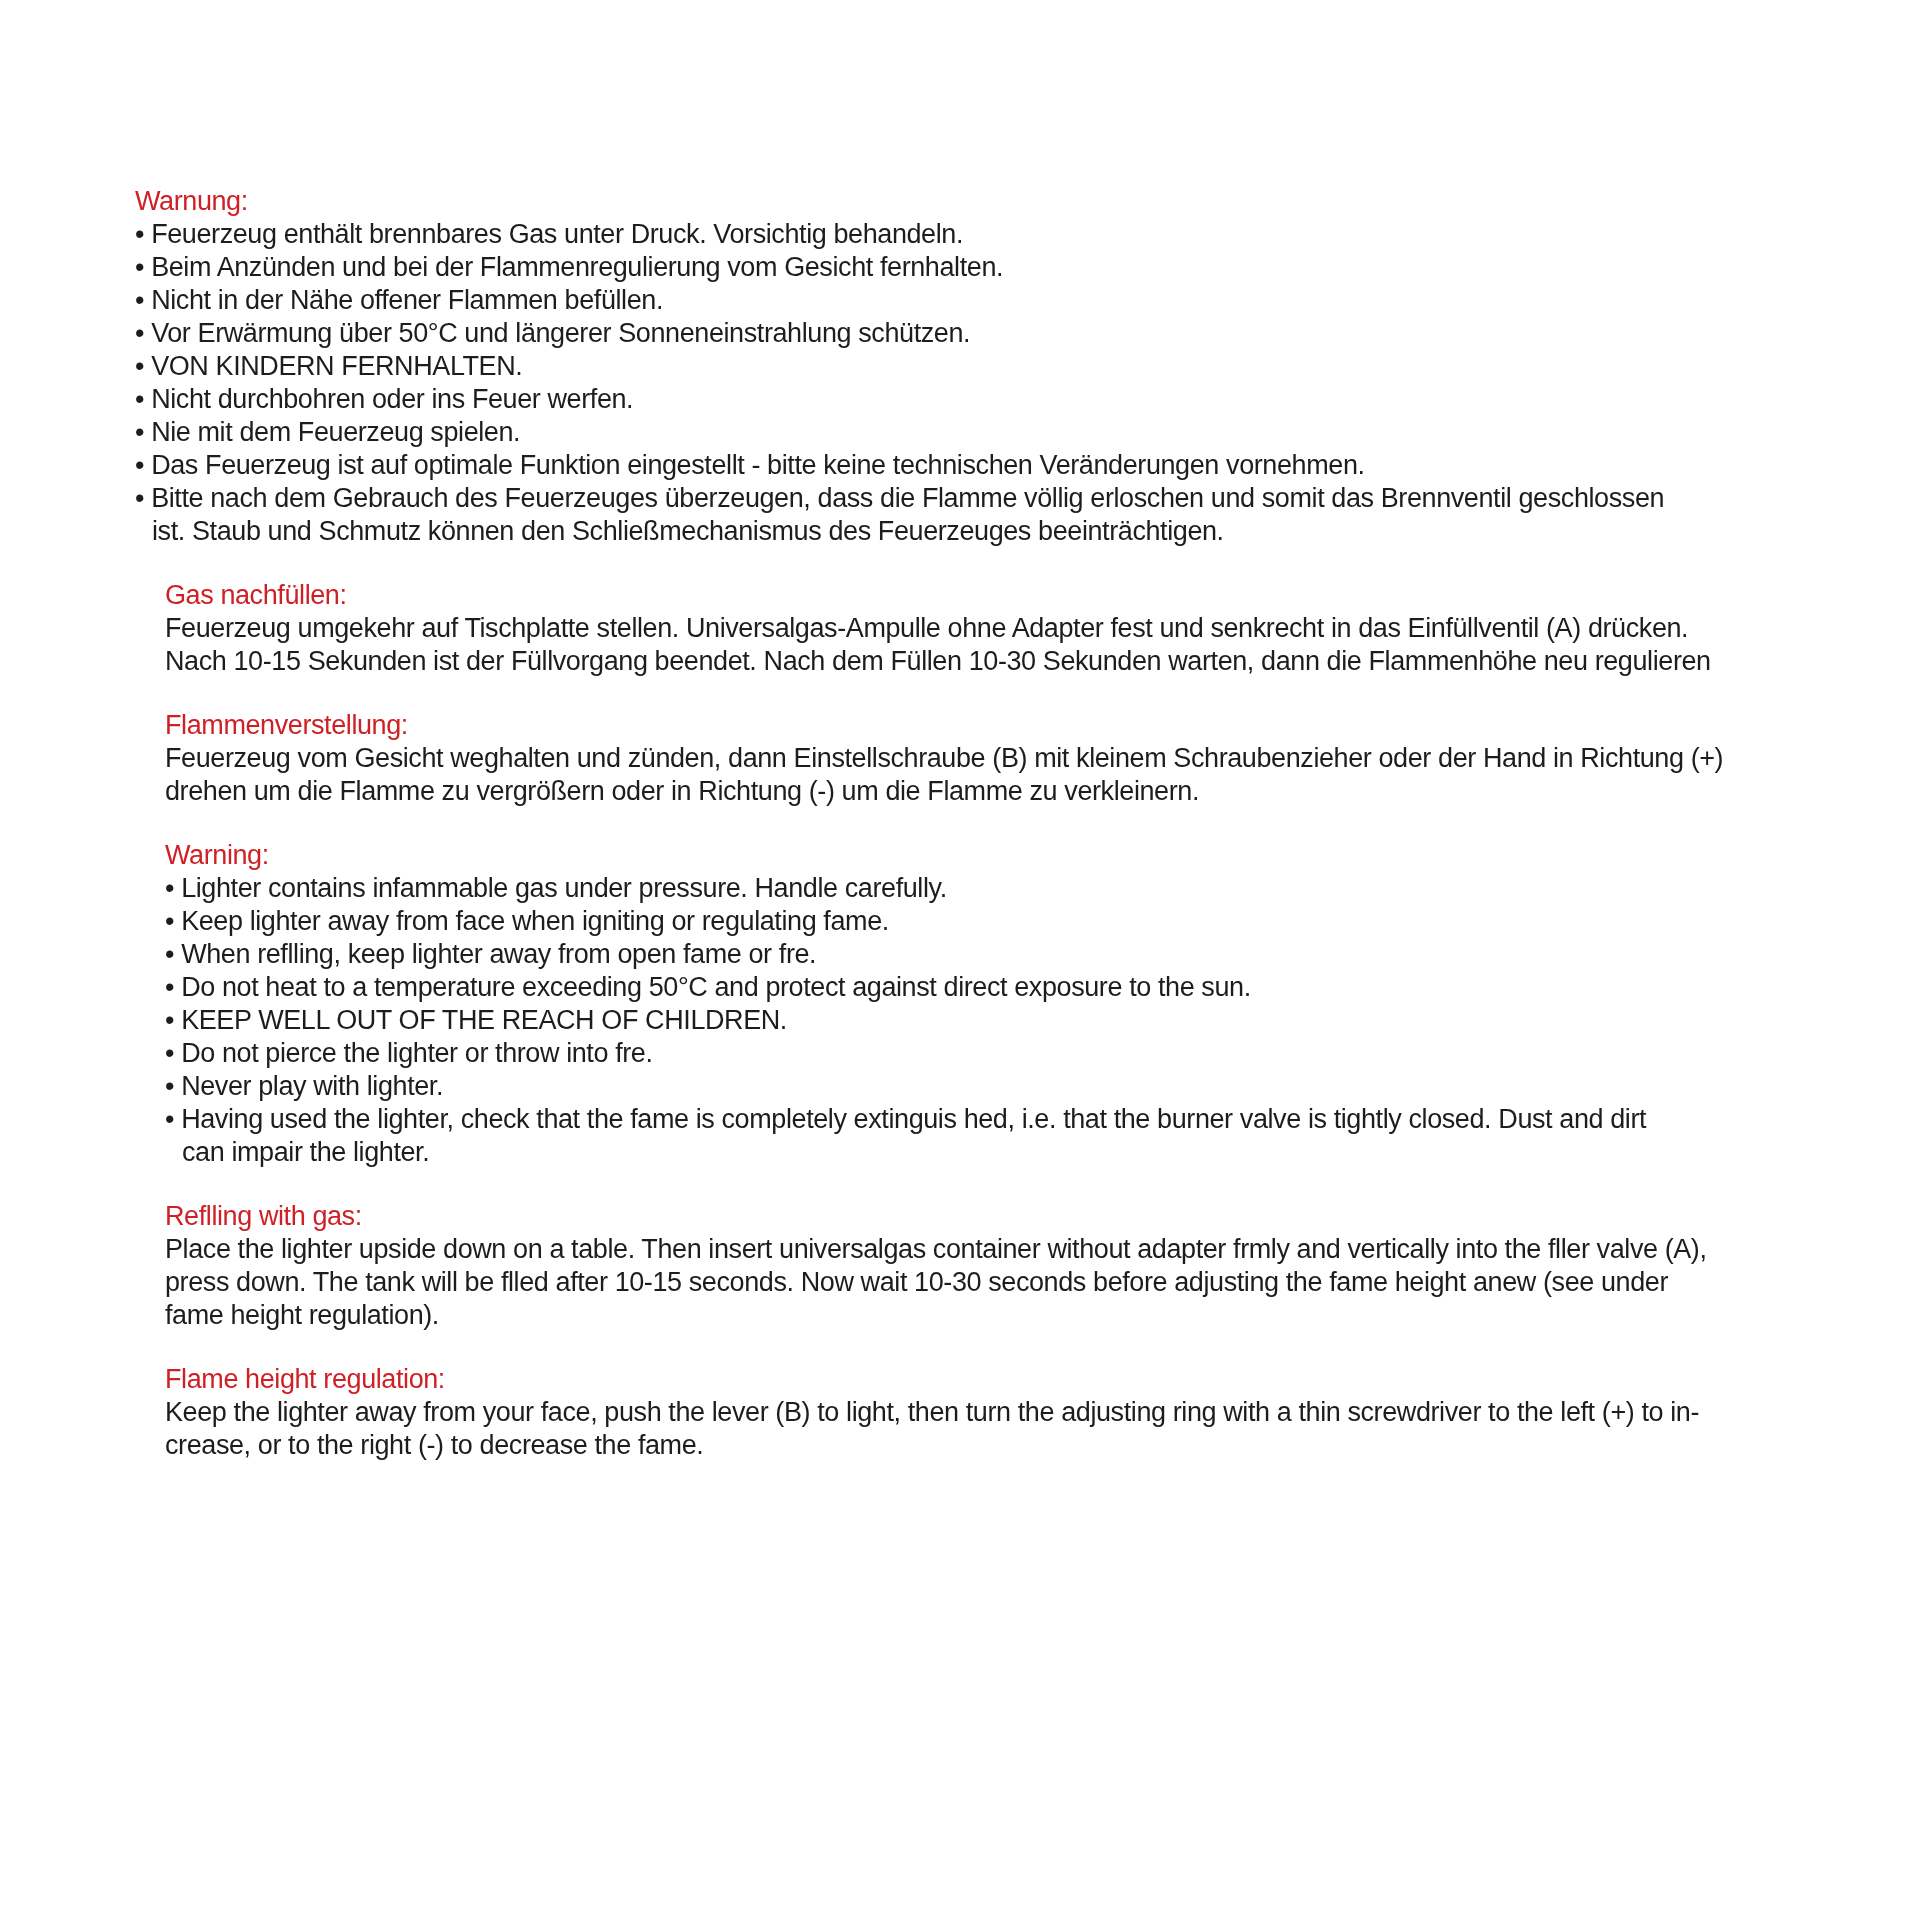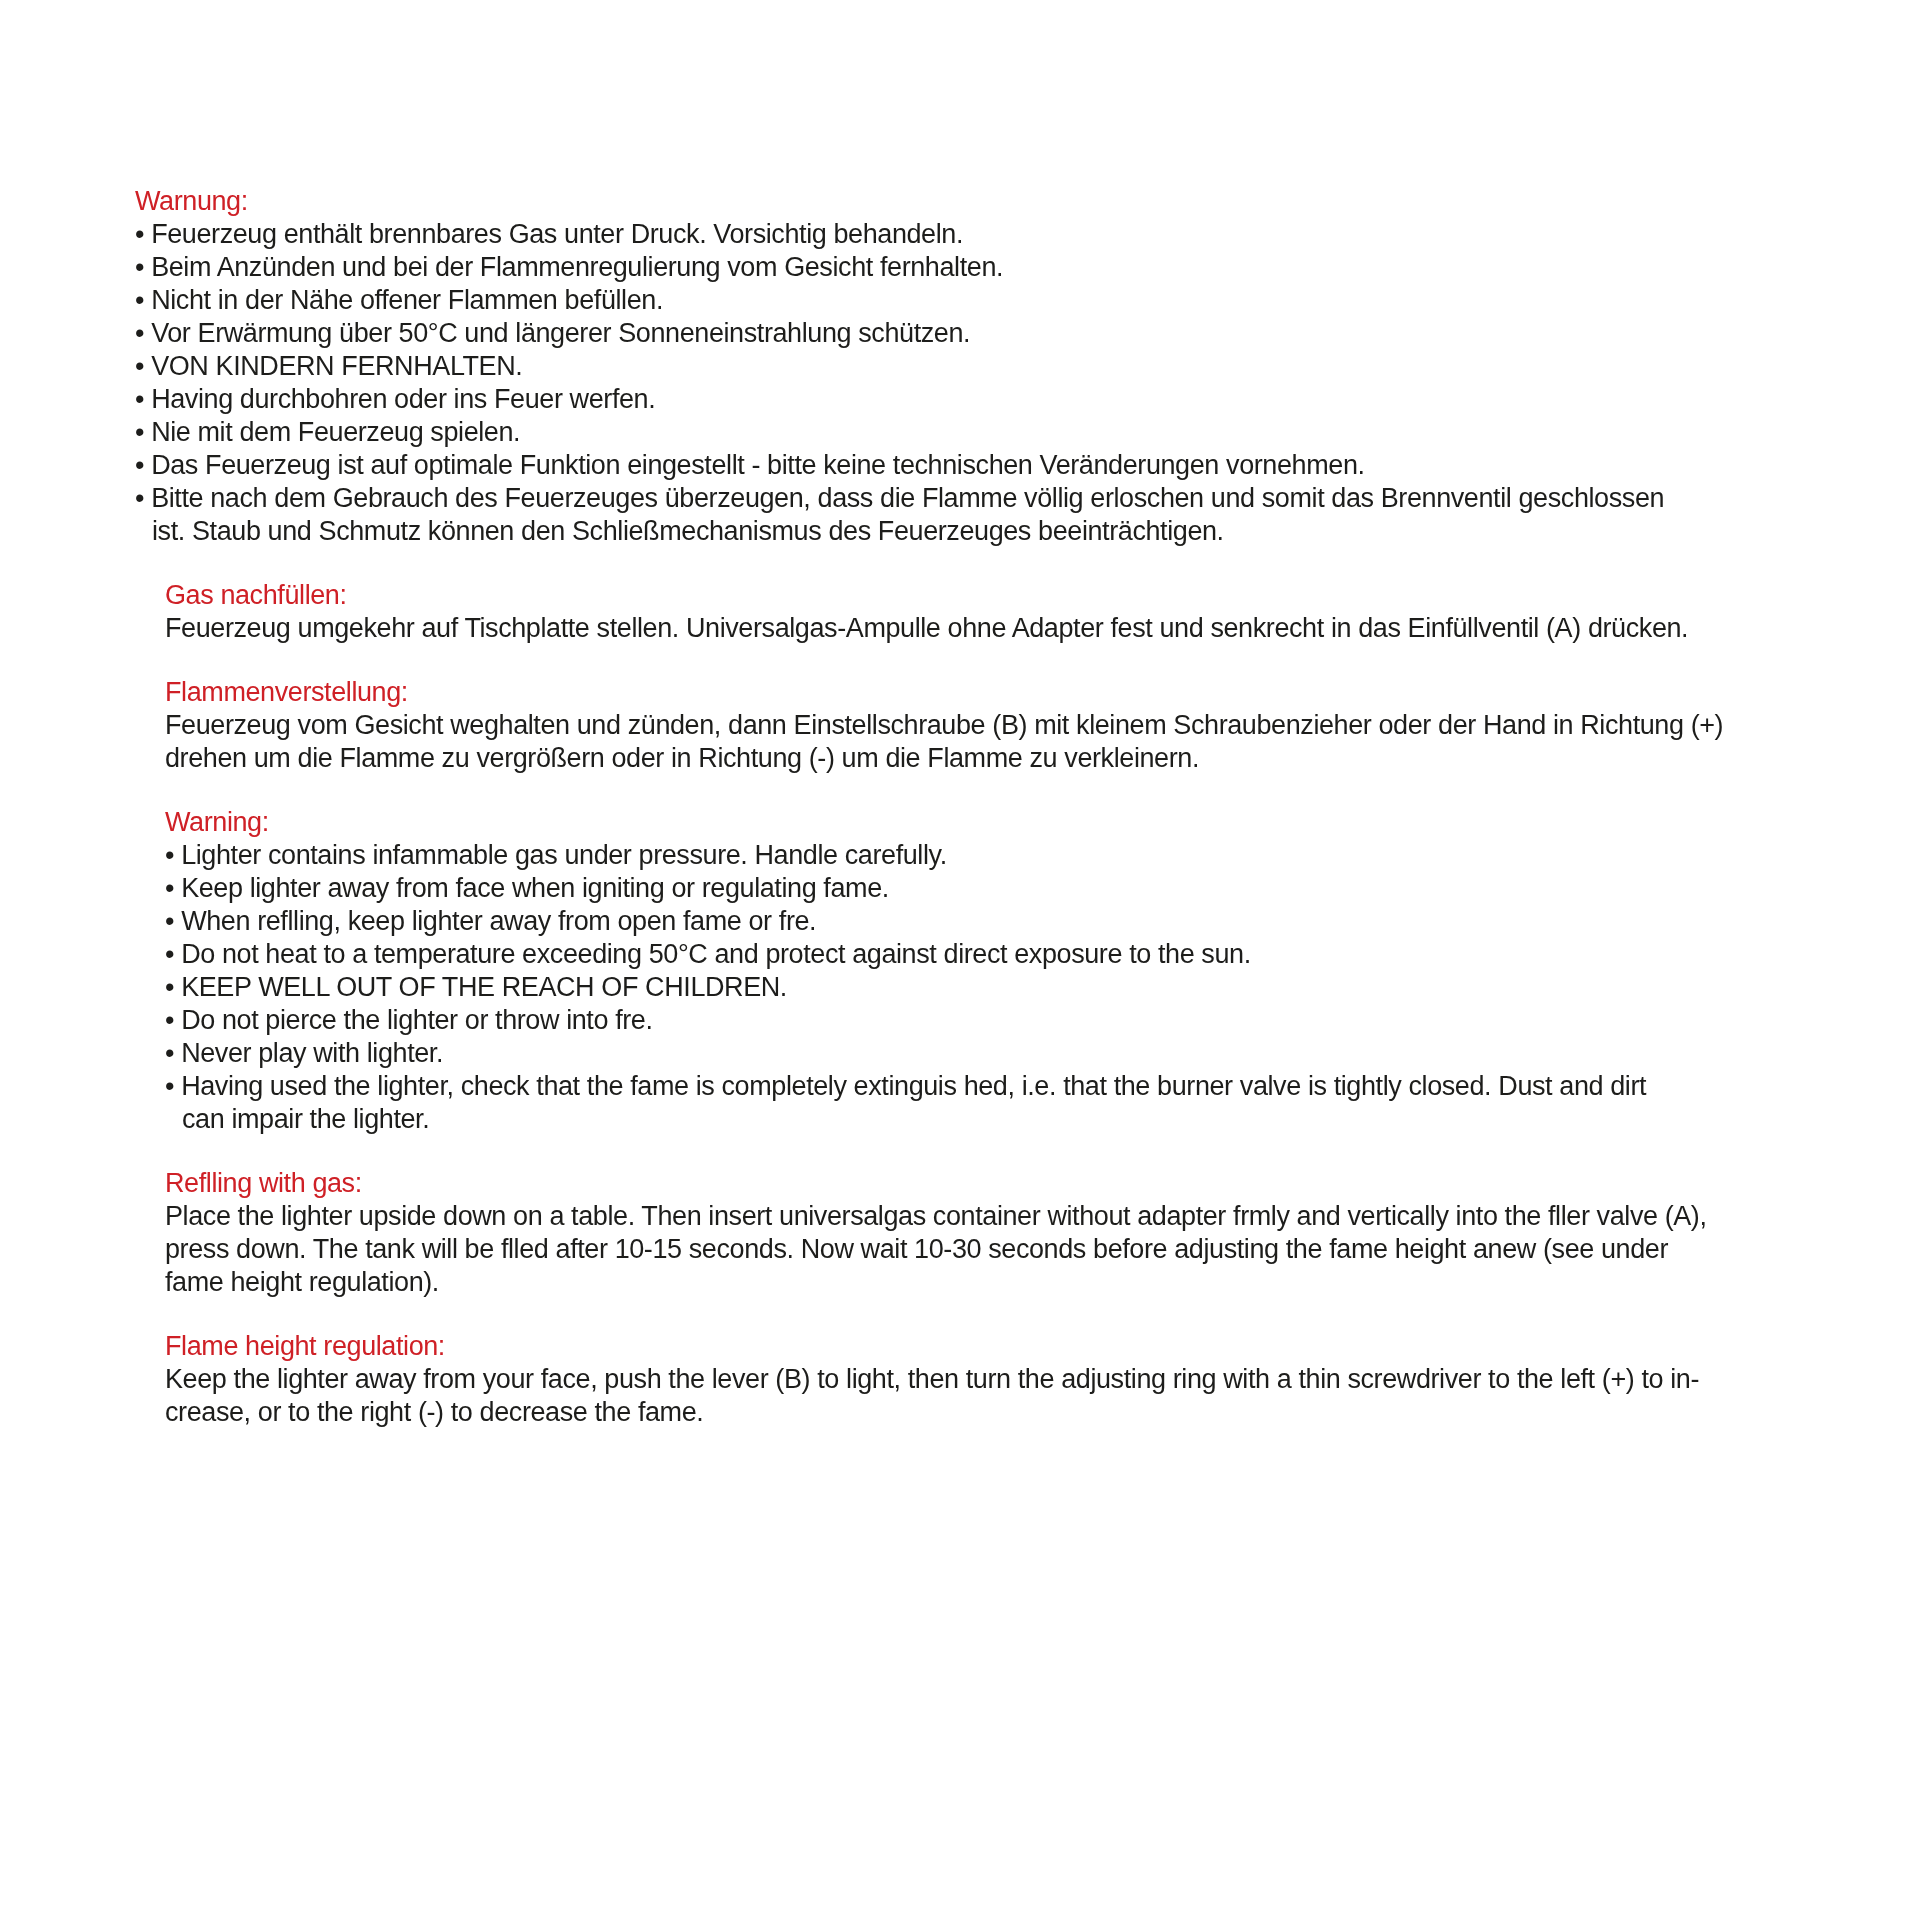--- a/index.html
+++ b/index.html
@@ -47,32 +47,33 @@
   <div class="content">
 
     <div class="section">
       <div class="section-heading">Warnung:</div>
       <div>
           <div class="line">• Feuerzeug enthält brennbares Gas unter Druck. Vorsichtig behandeln.</div>
           <div class="line">• Beim Anzünden und bei der Flammenregulierung vom Gesicht fernhalten.</div>
           <div class="line">• Nicht in der Nähe offener Flammen befüllen.</div>
           <div class="line">• Vor Erwärmung über 50°C und längerer Sonneneinstrahlung schützen.</div>
           <div class="line">• VON KINDERN FERNHALTEN.</div>
-          <div class="line">• Having durchbohren oder ins Feuer werfen.</div>
+          <div class="line">• Nicht durchbohren oder ins Feuer werfen.</div>
           <div class="line">• Nie mit dem Feuerzeug spielen.</div>
           <div class="line">• Das Feuerzeug ist auf optimale Funktion eingestellt - bitte keine technischen Veränderungen vornehmen.</div>
           <div class="line">• Bitte nach dem Gebrauch des Feuerzeuges überzeugen, dass die Flamme völlig erloschen und somit das Brennventil geschlossen</div>
           <div class="line indent">ist. Staub und Schmutz können den Schließmechanismus des Feuerzeuges beeinträchtigen.</div>
         </div>
     </div>
 
     <div class="section">
       <div class="section-heading">Gas nachfüllen:</div>
       <div>
           <div class="line">Feuerzeug umgekehr auf Tischplatte stellen. Universalgas-Ampulle ohne Adapter fest und senkrecht in das Einfüllventil (A) drücken.</div>
+          <div class="line">Nach 10-15 Sekunden ist der Füllvorgang beendet. Nach dem Füllen 10-30 Sekunden warten, dann die Flammenhöhe neu regulieren</div>
         </div>
     </div>
 
     <div class="section">
       <div class="section-heading">Flammenverstellung:</div>
       <div>
           <div class="line">Feuerzeug vom Gesicht weghalten und zünden, dann Einstellschraube (B) mit kleinem Schraubenzieher oder der Hand in Richtung (+)</div>
           <div class="line">drehen um die Flamme zu vergrößern oder in Richtung (-) um die Flamme zu verkleinern.</div>
         </div>
     </div>

